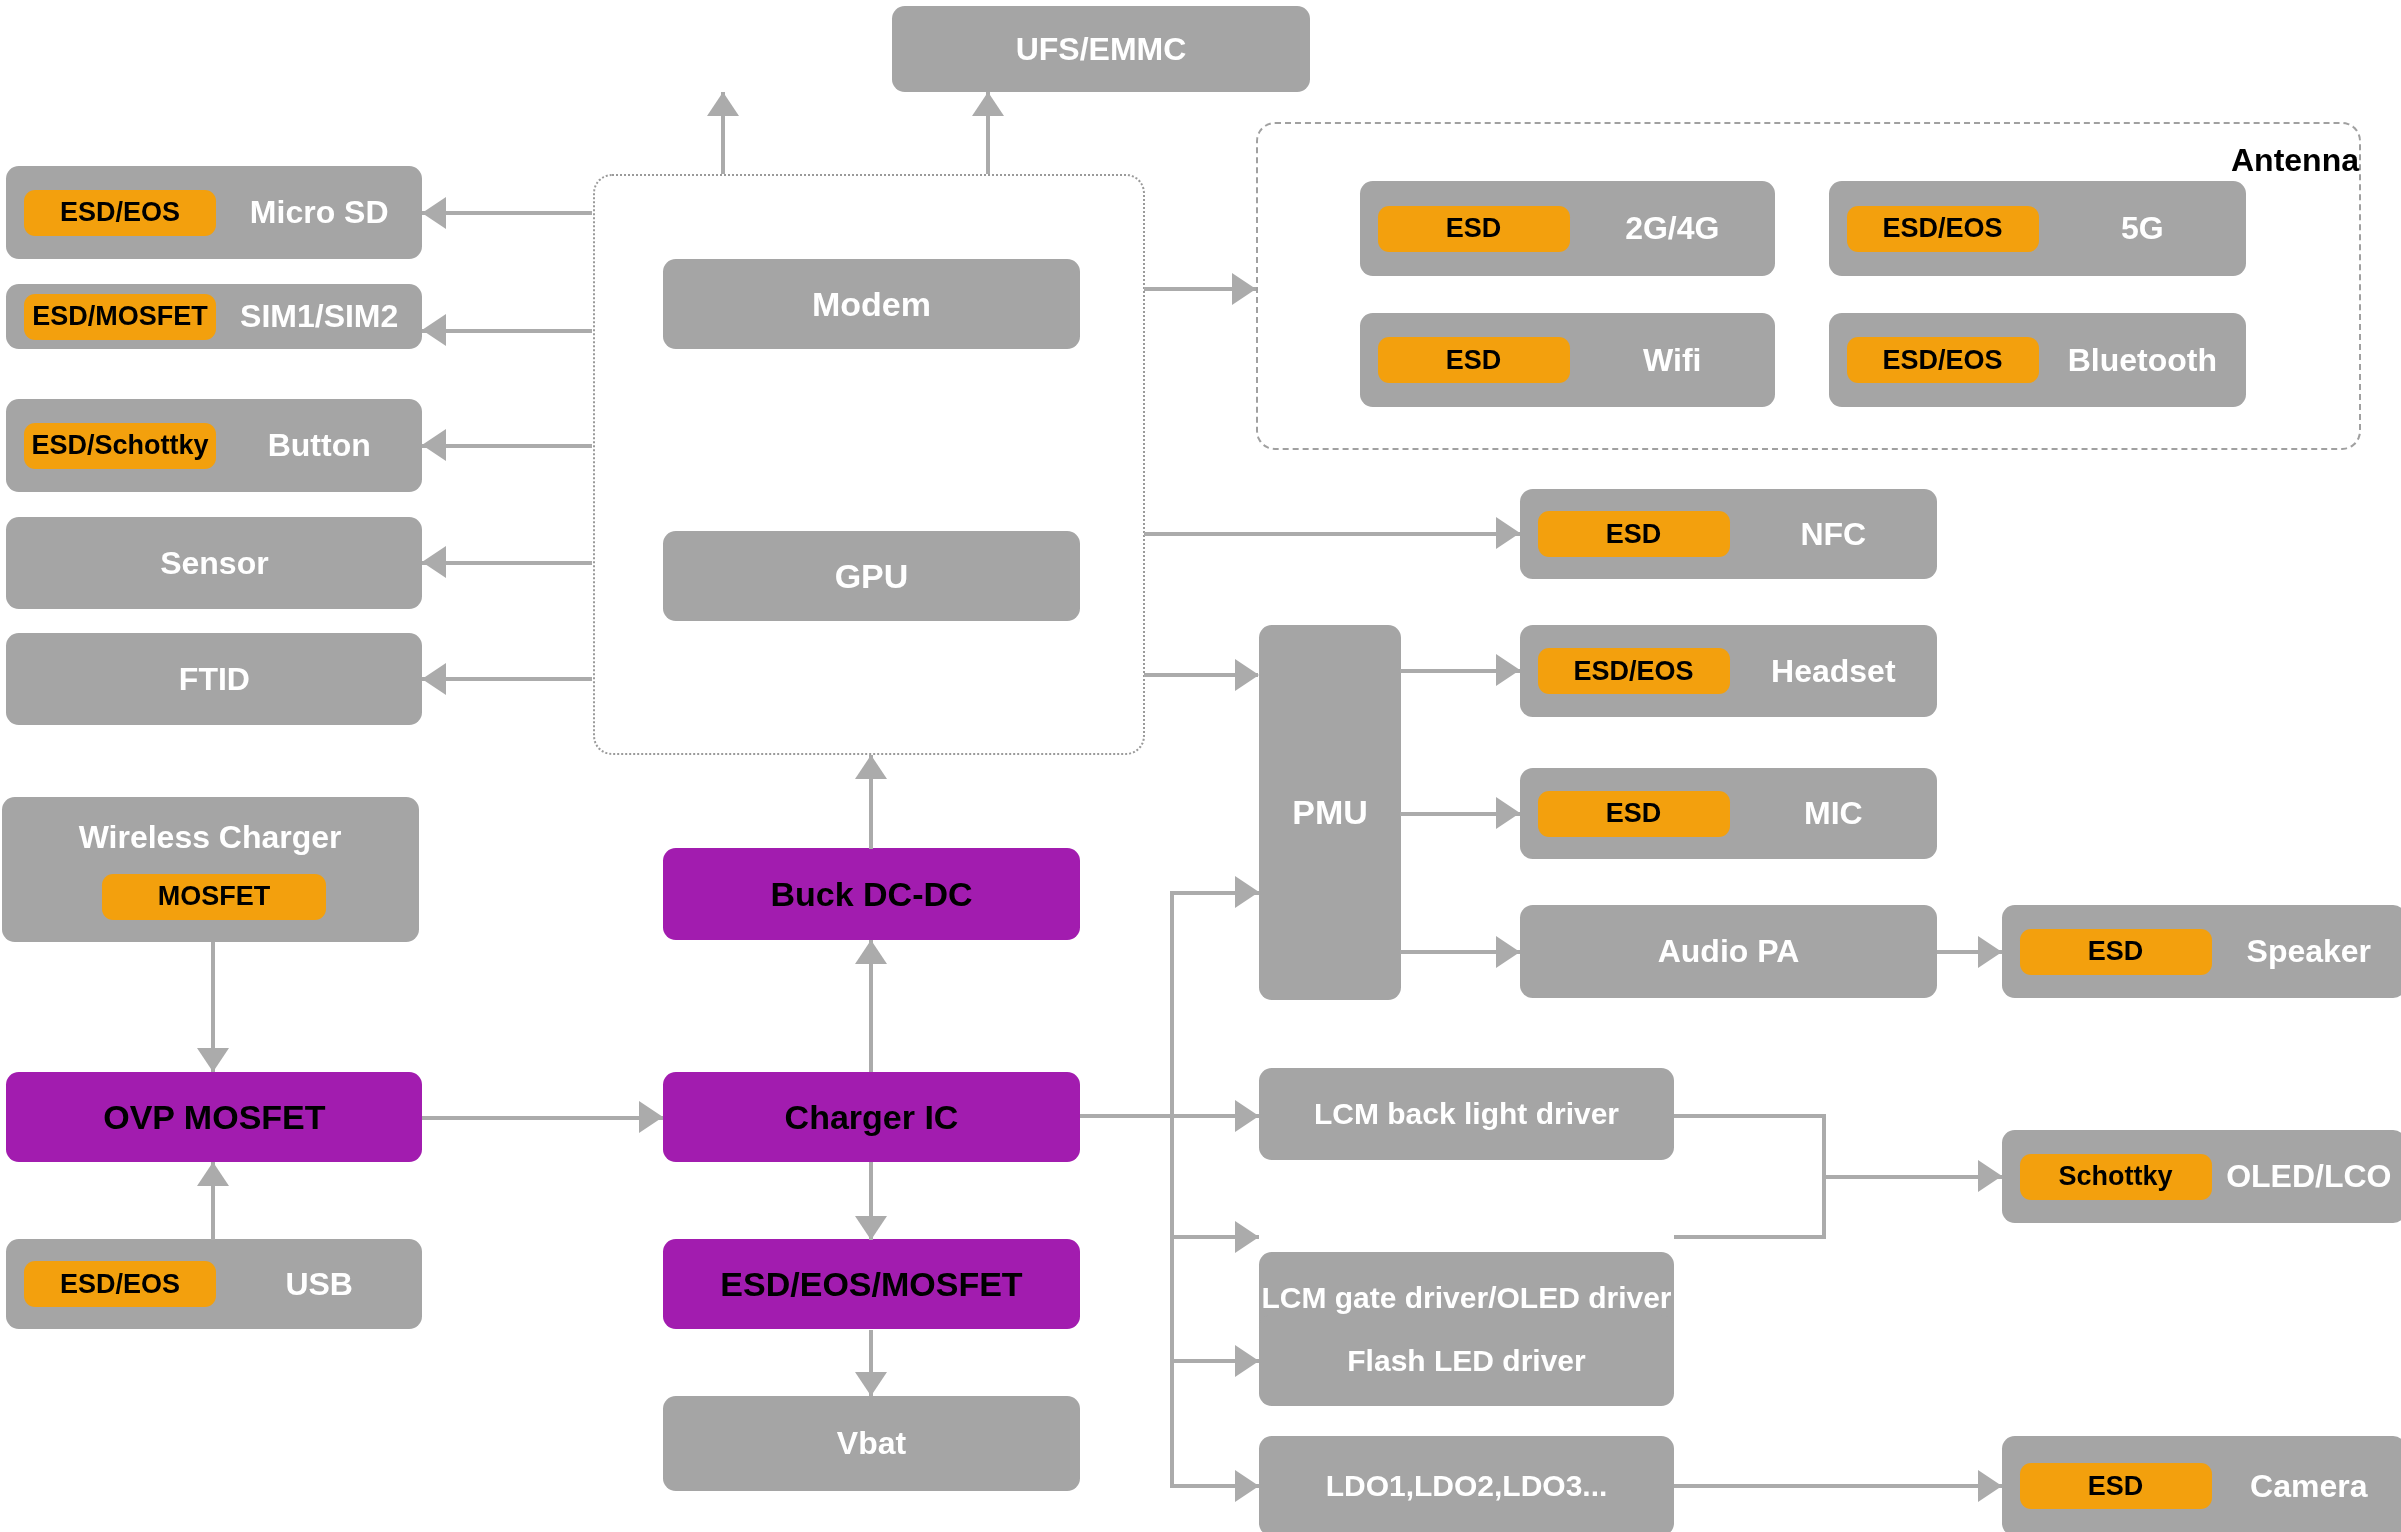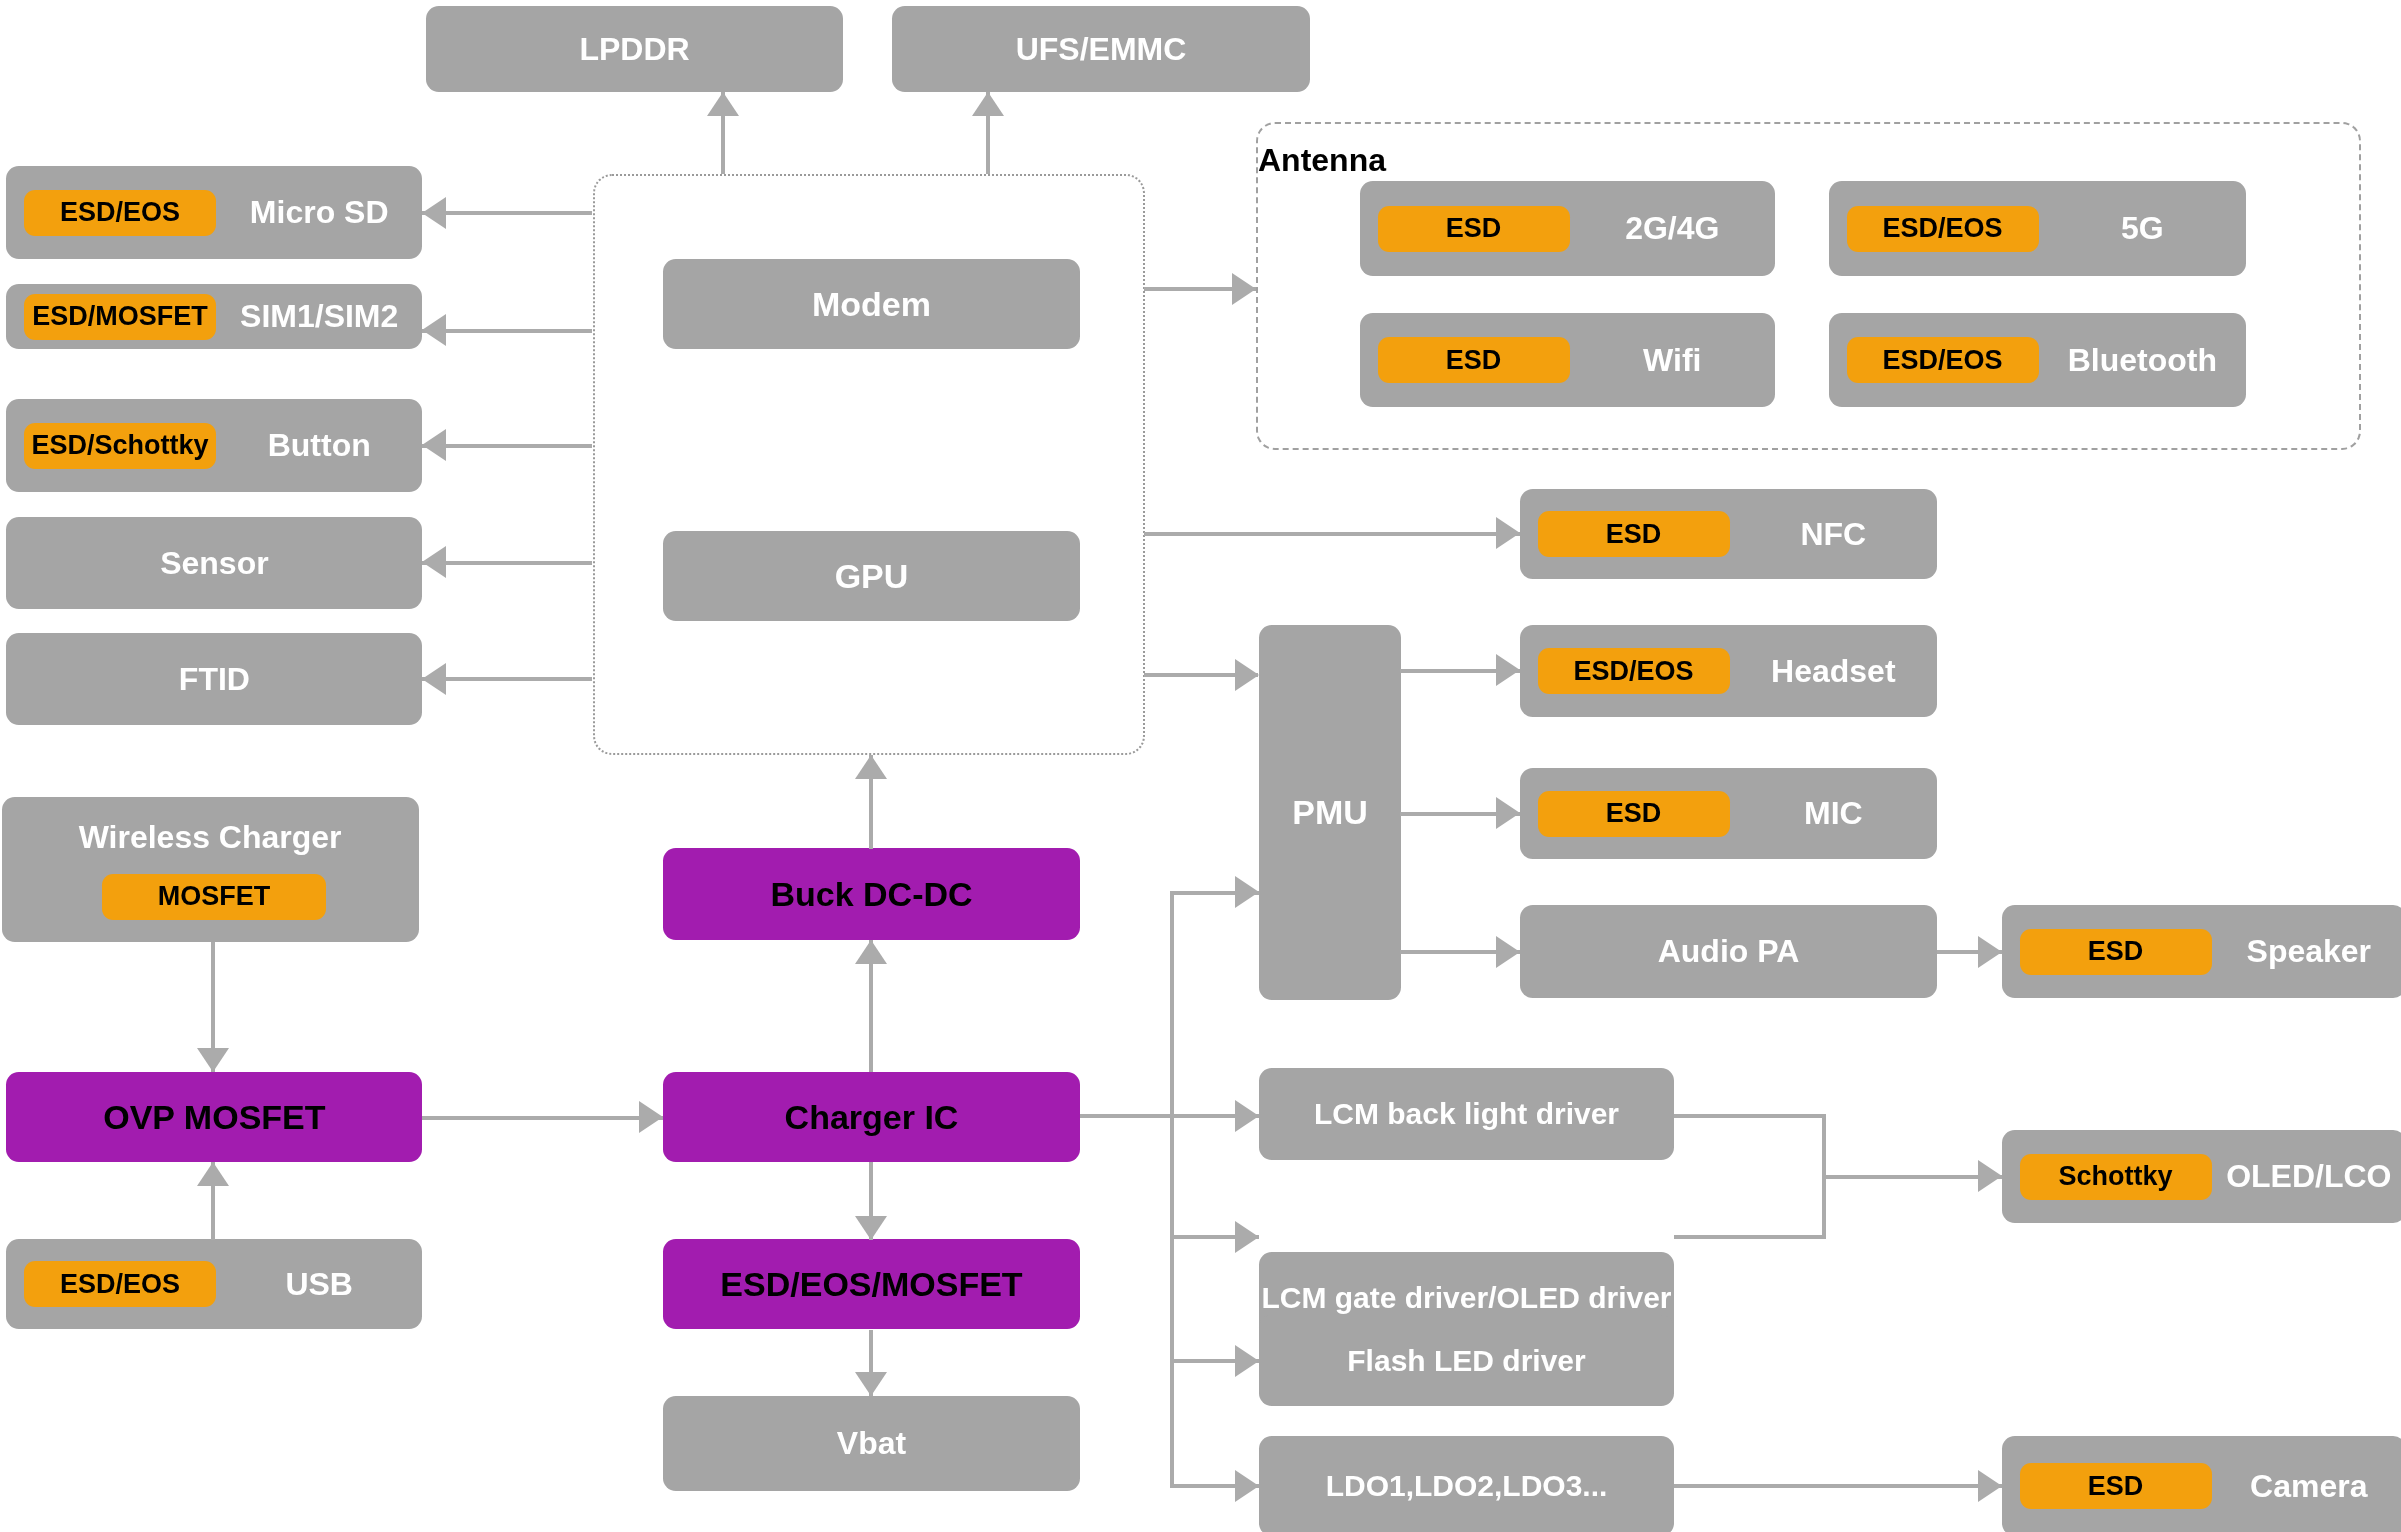--- a/index.html
+++ b/index.html
@@ -54,44 +54,41 @@
   .antenna-frame{
     position:absolute;
     border:2.4px dashed #a0a0a0;
     border-radius:19px;
     box-sizing:border-box;
     background:#ffffff;
   }
   .antenna-title{
     position:absolute;
     left:0;right:0;top:17.6px;
-    text-align:left;
+    text-align:right;
     color:#000000;
     font-size:32px;
     font-weight:bold;
   }
   .stack{flex-direction:column;justify-content:center;gap:17.6px;}
   .stack .label{flex:0 0 auto;}
   .hl,.vl{position:absolute;background:#ababab;}
   .hl{height:4px;}
   .vl{width:4px;}
   .ar,.al,.au,.ad{position:absolute;width:0;height:0;}
   .ar{border-top:16px solid transparent;border-bottom:16px solid transparent;border-left:24px solid #ababab;}
   .al{border-top:16px solid transparent;border-bottom:16px solid transparent;border-right:24px solid #ababab;}
   .au{border-left:16px solid transparent;border-right:16px solid transparent;border-bottom:24px solid #ababab;}
   .ad{border-left:16px solid transparent;border-right:16px solid transparent;border-top:24px solid #ababab;}
 </style>
 </head>
 <body>
 
 <div id="canvas">
 
-  <div class="box" style="left:426px;top:6.4px;width:417px;height:86px">
-    <span class="label">LPDDR</span>
-  </div>
   <div class="box" style="left:892px;top:6.4px;width:418px;height:86px">
     <span class="label">UFS/EMMC</span>
   </div>
 
   <div class="soc-frame" style="left:593px;top:174px;width:552px;height:581px"></div>
   <div class="box" style="left:663px;top:259px;width:417px;height:90px">
     <span class="label" style="font-size:34px">Modem</span>
   </div>
   <div class="box" style="left:663px;top:531px;width:417px;height:90px">
     <span class="label" style="font-size:34px">GPU</span>

